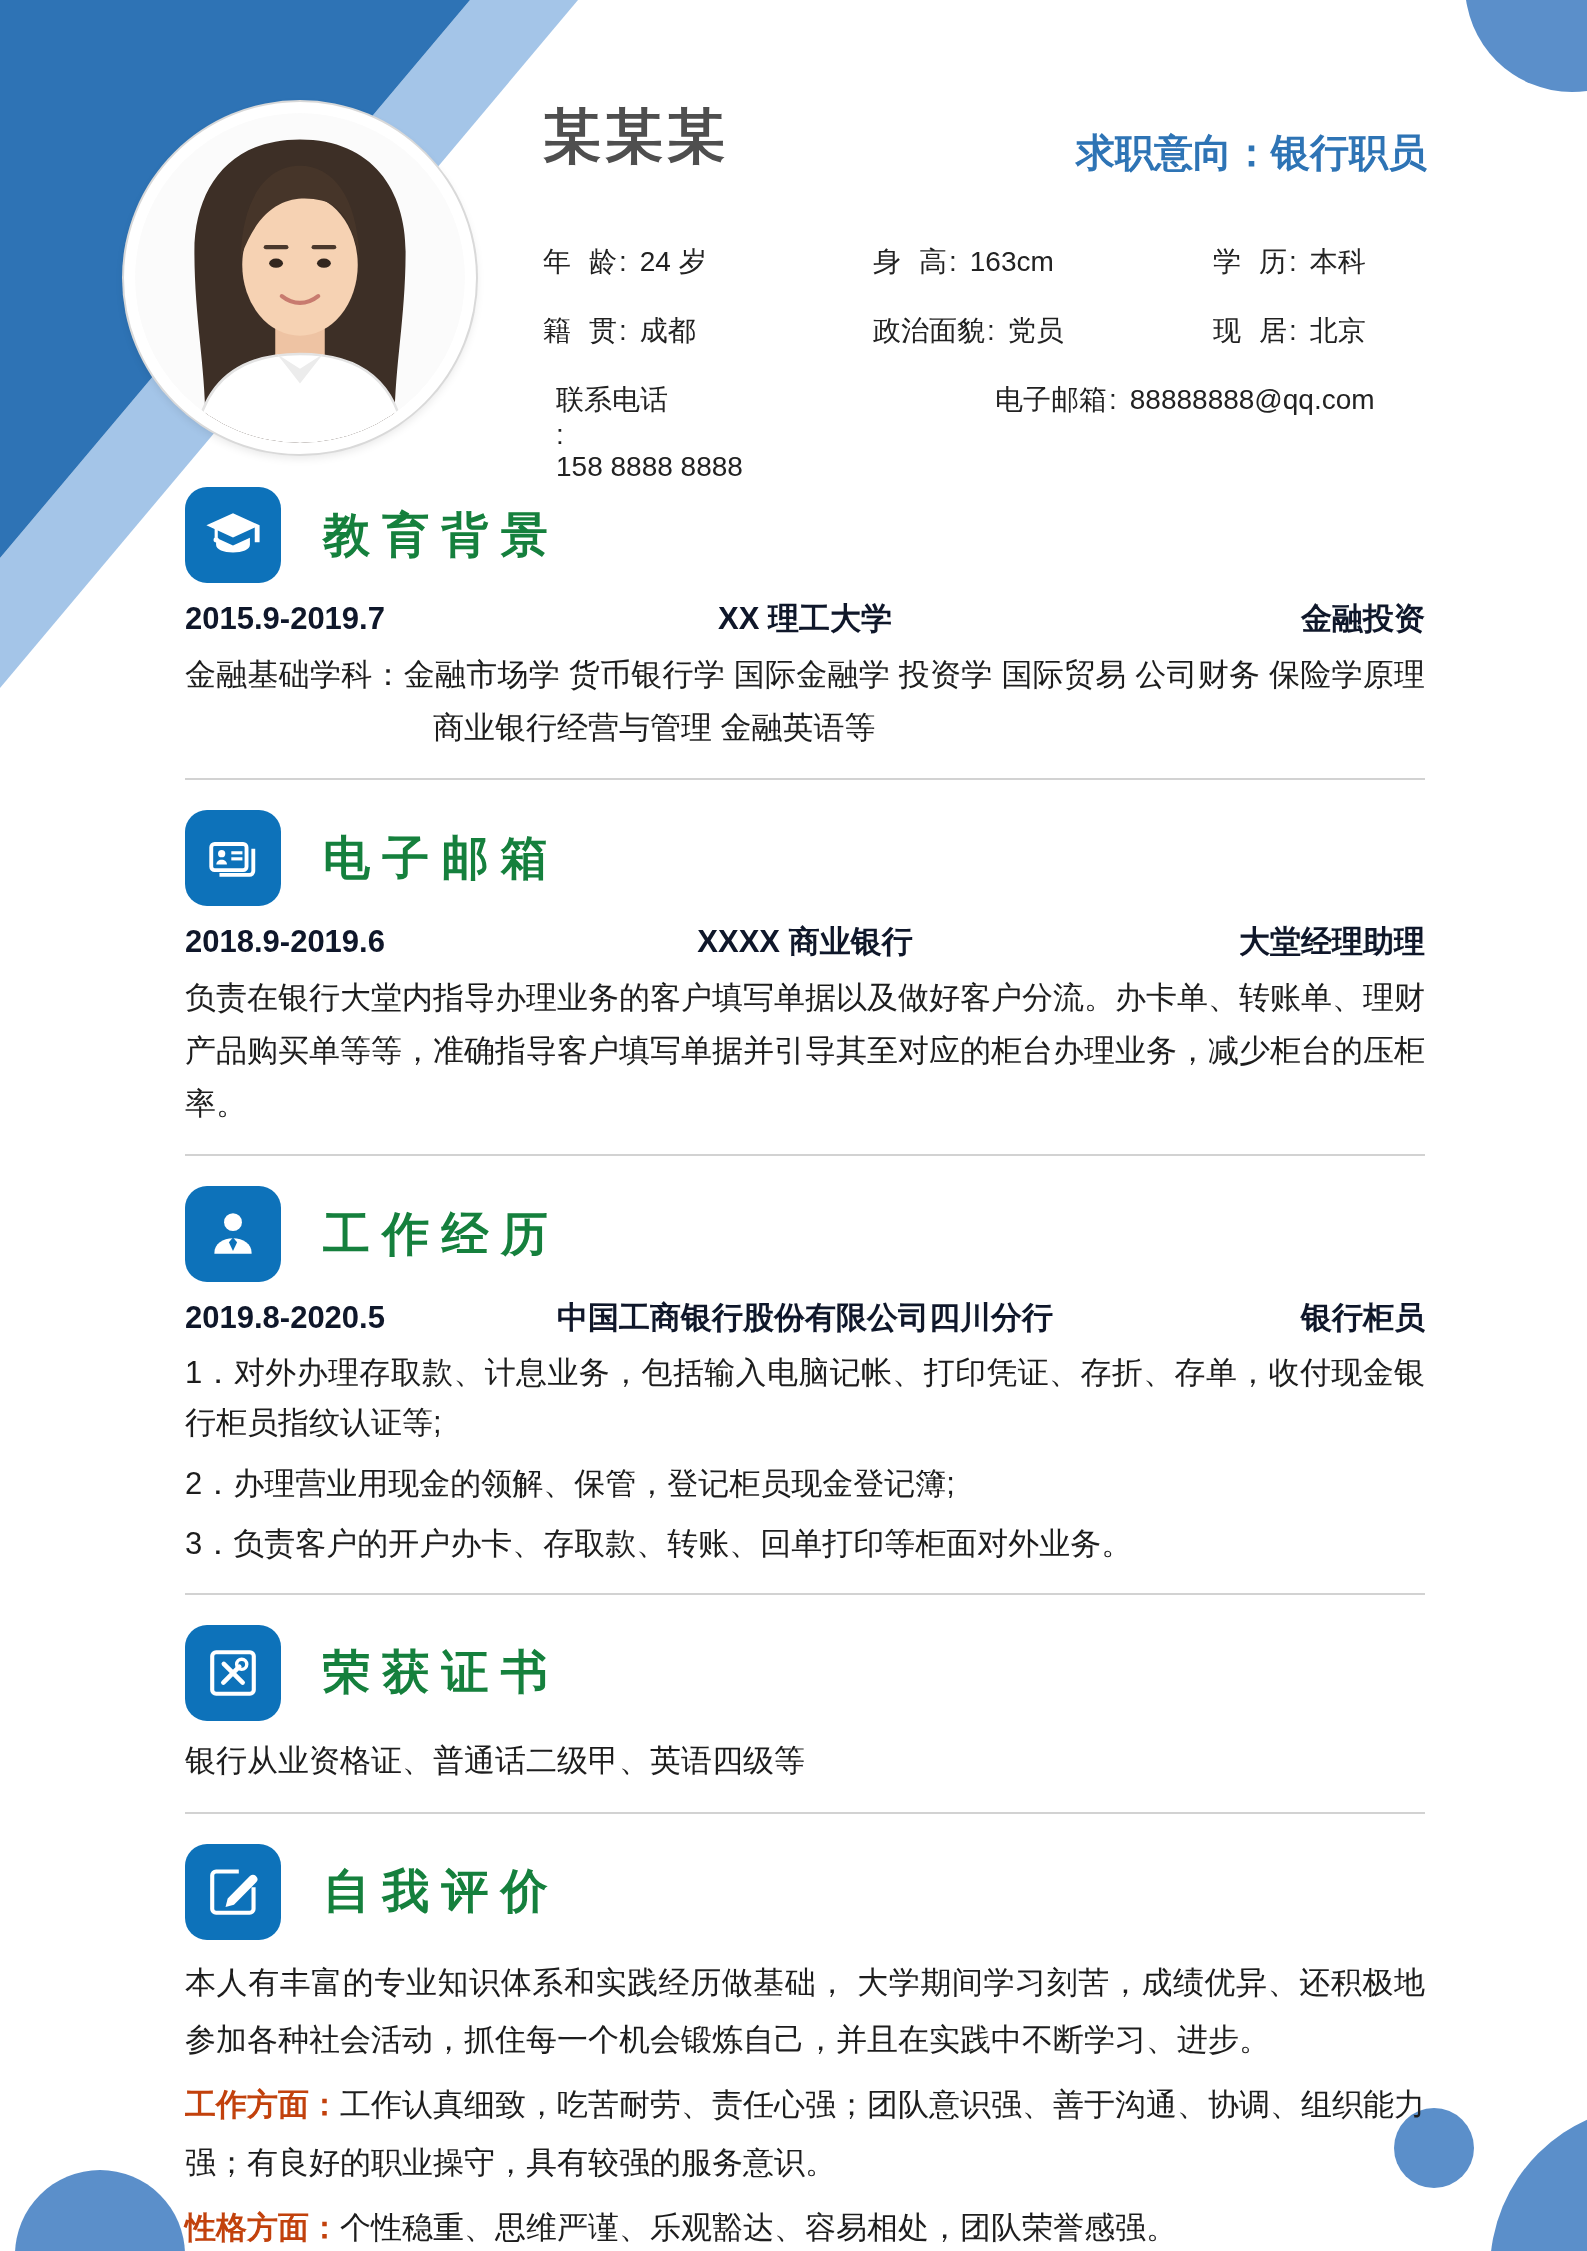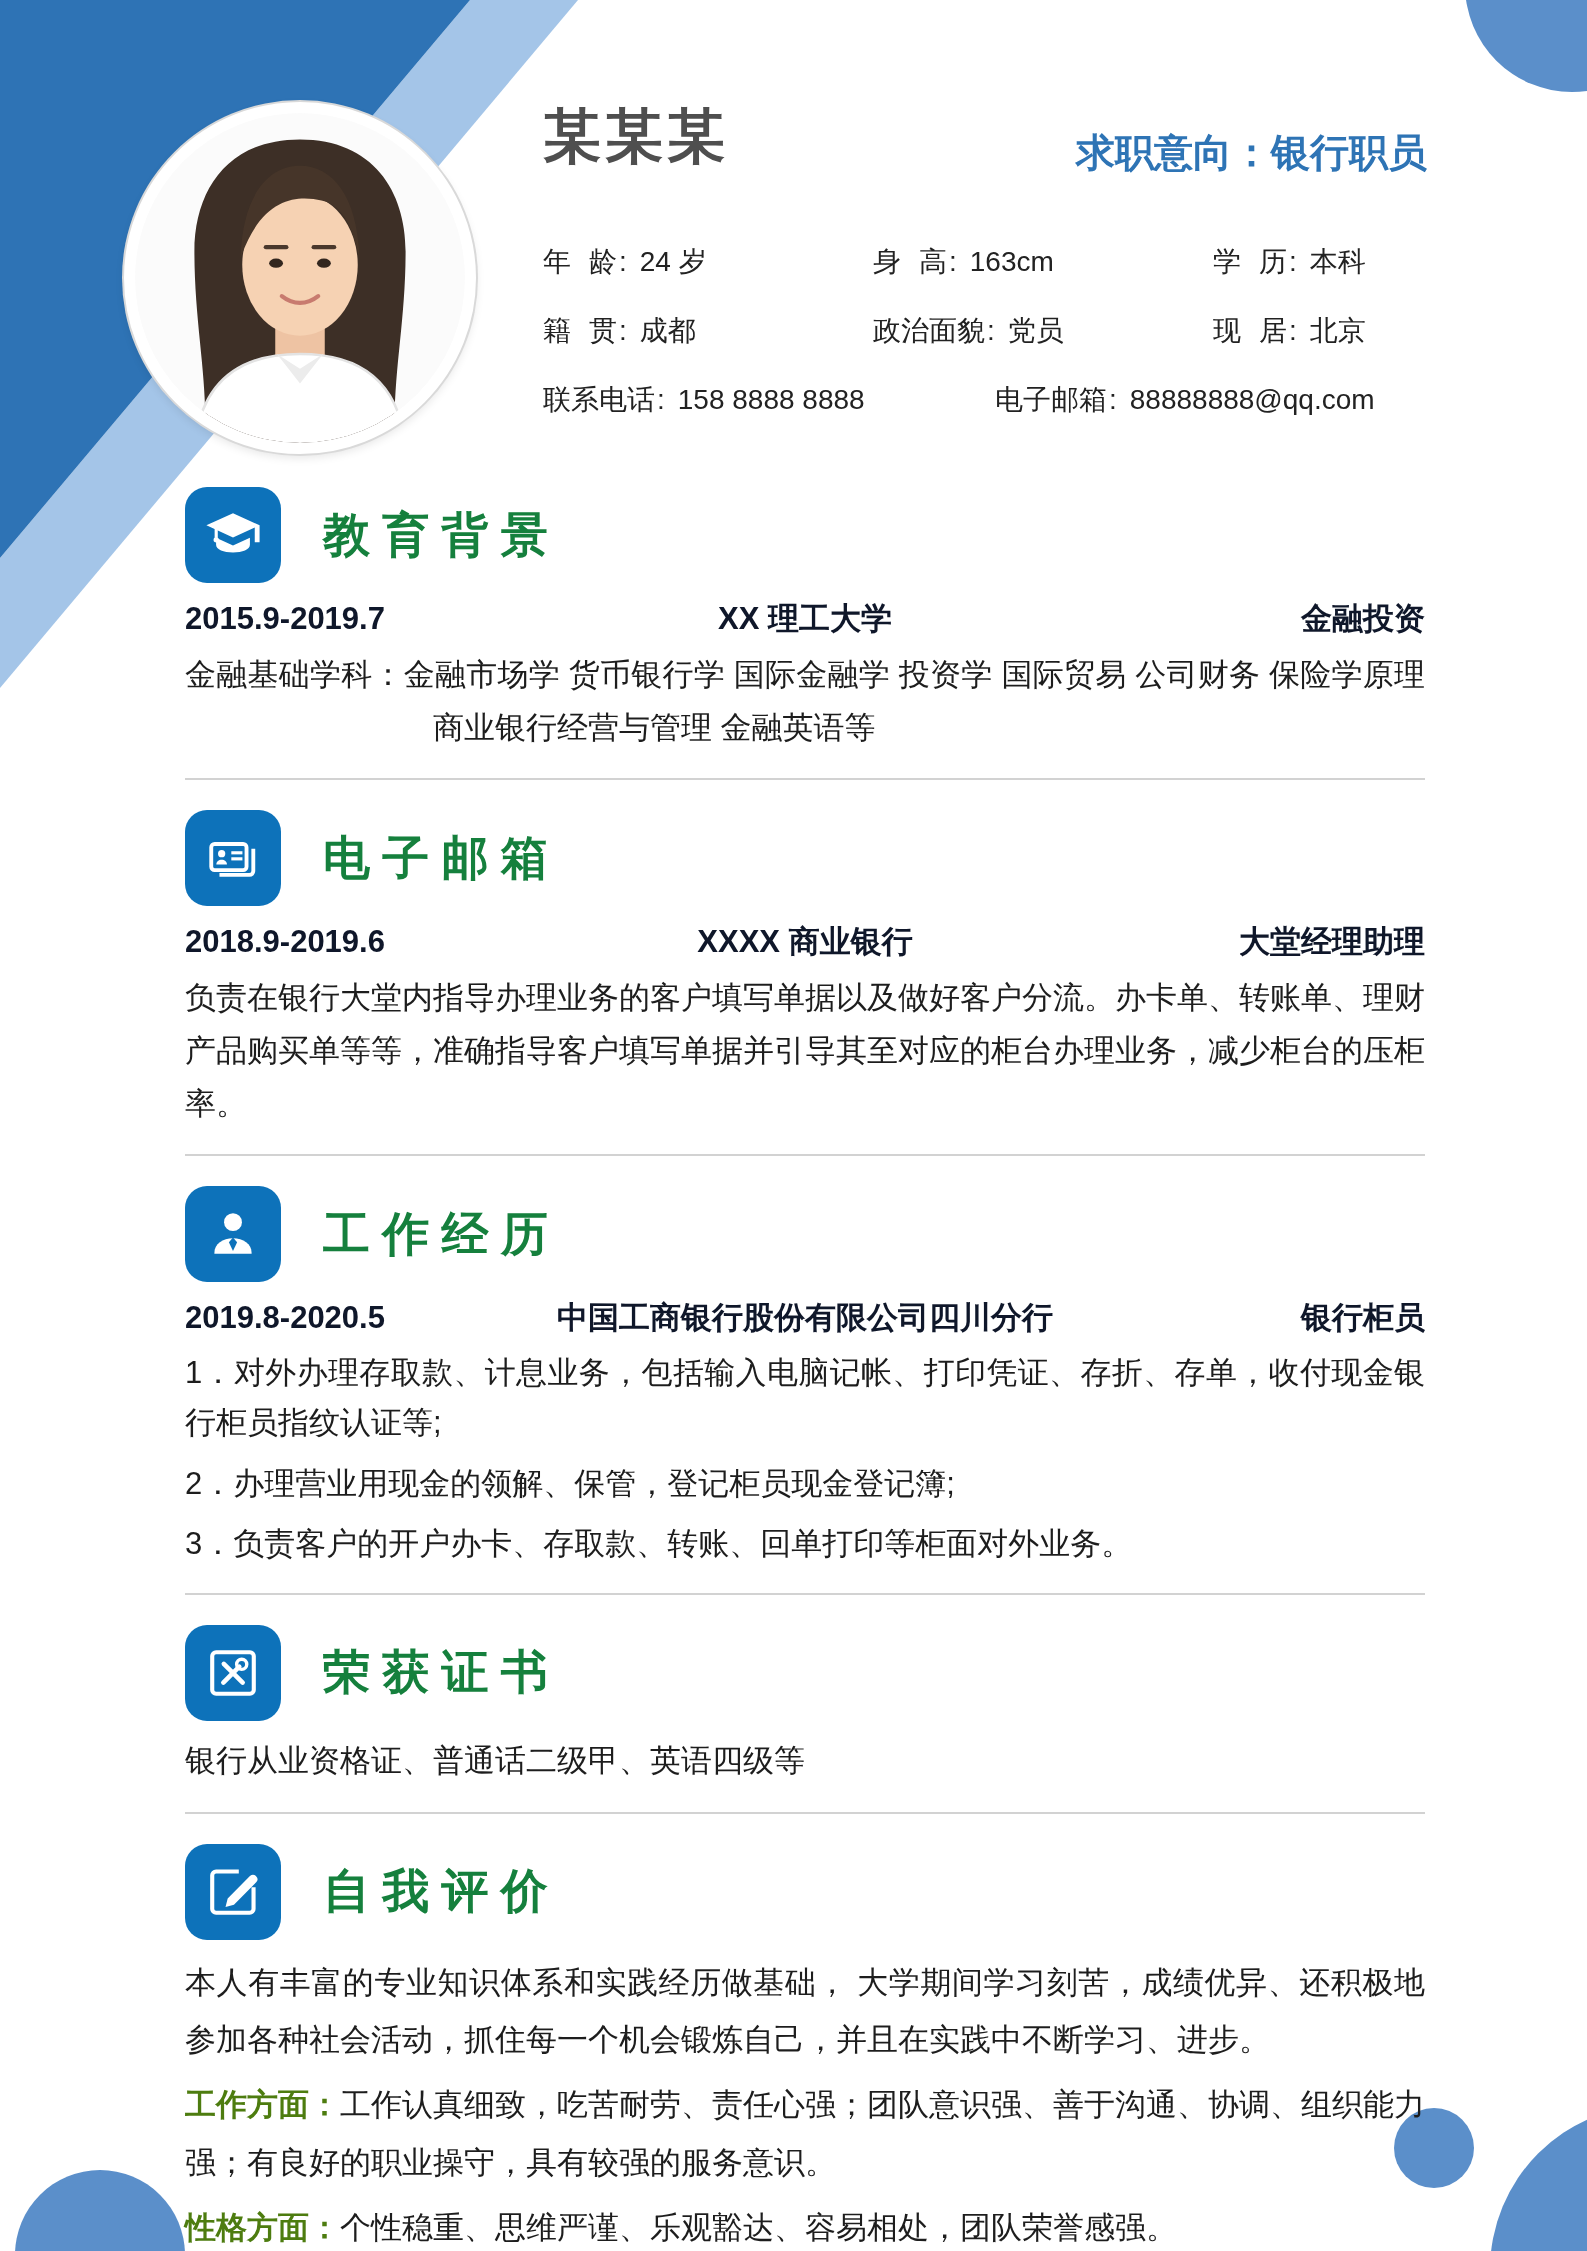--- a/index.html
+++ b/index.html
@@ -27,21 +27,21 @@
   
   .name { position:absolute; left:543px; top:98px; z-index:6;
     font-family:"Liberation Serif","DejaVu Serif",serif; font-size:58px; font-weight:600;
     color:#4f4f4f; letter-spacing:4px; }
   .intention { position:absolute; right:160px; top:126px; z-index:6;
     font-family:"Liberation Serif","DejaVu Serif",serif; font-size:39px; font-weight:bold;
     color:#2e74b5; }
   .info { position:absolute; left:543px; top:243px; width:884px; z-index:6; font-size:28px; color:#222; }
   .irow { display:flex; margin-bottom:31px; }
   .icell { display:flex; align-items:baseline; }
-  .w1 { width:330px; } .w2 { width:340px; } .w3 { flex:1; } .w1b { width:452px; } .w2b { flex:1; }
+  .w1 { width:330px; } .w2 { width:340px; } .w3 { flex:1; } .w1b { width:452px;flex-direction:column; } .w2b { flex:1; }
   .lbl { display:inline-block; white-space:nowrap; }
   .lbl.spread { width:74px; text-align:justify; text-align-last:justify; }
   .colon { margin-left:2px; }
   .val { margin-left:13px; white-space:nowrap; }
   
   .content { position:absolute; left:185px; top:487px; width:1240px; z-index:6; }
   .sec-head { display:flex; align-items:center; margin-bottom:14px; }
   .sec-icon { width:96px; height:96px; border-radius:22px; background:#0d72ba;
     display:flex; align-items:center; justify-content:center; flex:none; }
   .sec-icon svg { width:58px; height:58px; display:block; }
@@ -49,21 +49,21 @@
   .entry { position:relative; font-weight:bold; font-size:31px; color:#0f172a;
     margin:8px 0 8px; height:44px; line-height:44px; }
   .entry .period { position:absolute; left:0; }
   .entry .org { position:absolute; left:50%; transform:translateX(-50%); white-space:nowrap; }
   .entry .role { position:absolute; right:0; }
   .para { font-size:31px; line-height:1.7; text-align:justify; color:#1d1d1d; }
   .hang { padding-left:248px; text-indent:-248px; }
   .items .item { font-size:31px; line-height:1.6; margin-bottom:11px; text-align:justify; }
   .divider { border:none; border-top:2px solid #d2d2d2; margin:24px 0 30px; }
   .self-p { font-size:31px; line-height:1.85; margin-bottom:8px; text-align:justify; }
-  .self-p b { color:#4d7c0f; }
+  .self-p b { color:#c2410c; }
 </style>
 </head>
 <body>
 
 <div class="page">
 
   <div class="stripe-light"></div>
   <div class="tri-dark"></div>
   <div class="corner-circle c-tr"></div>
   <div class="corner-circle c-bl"></div>

